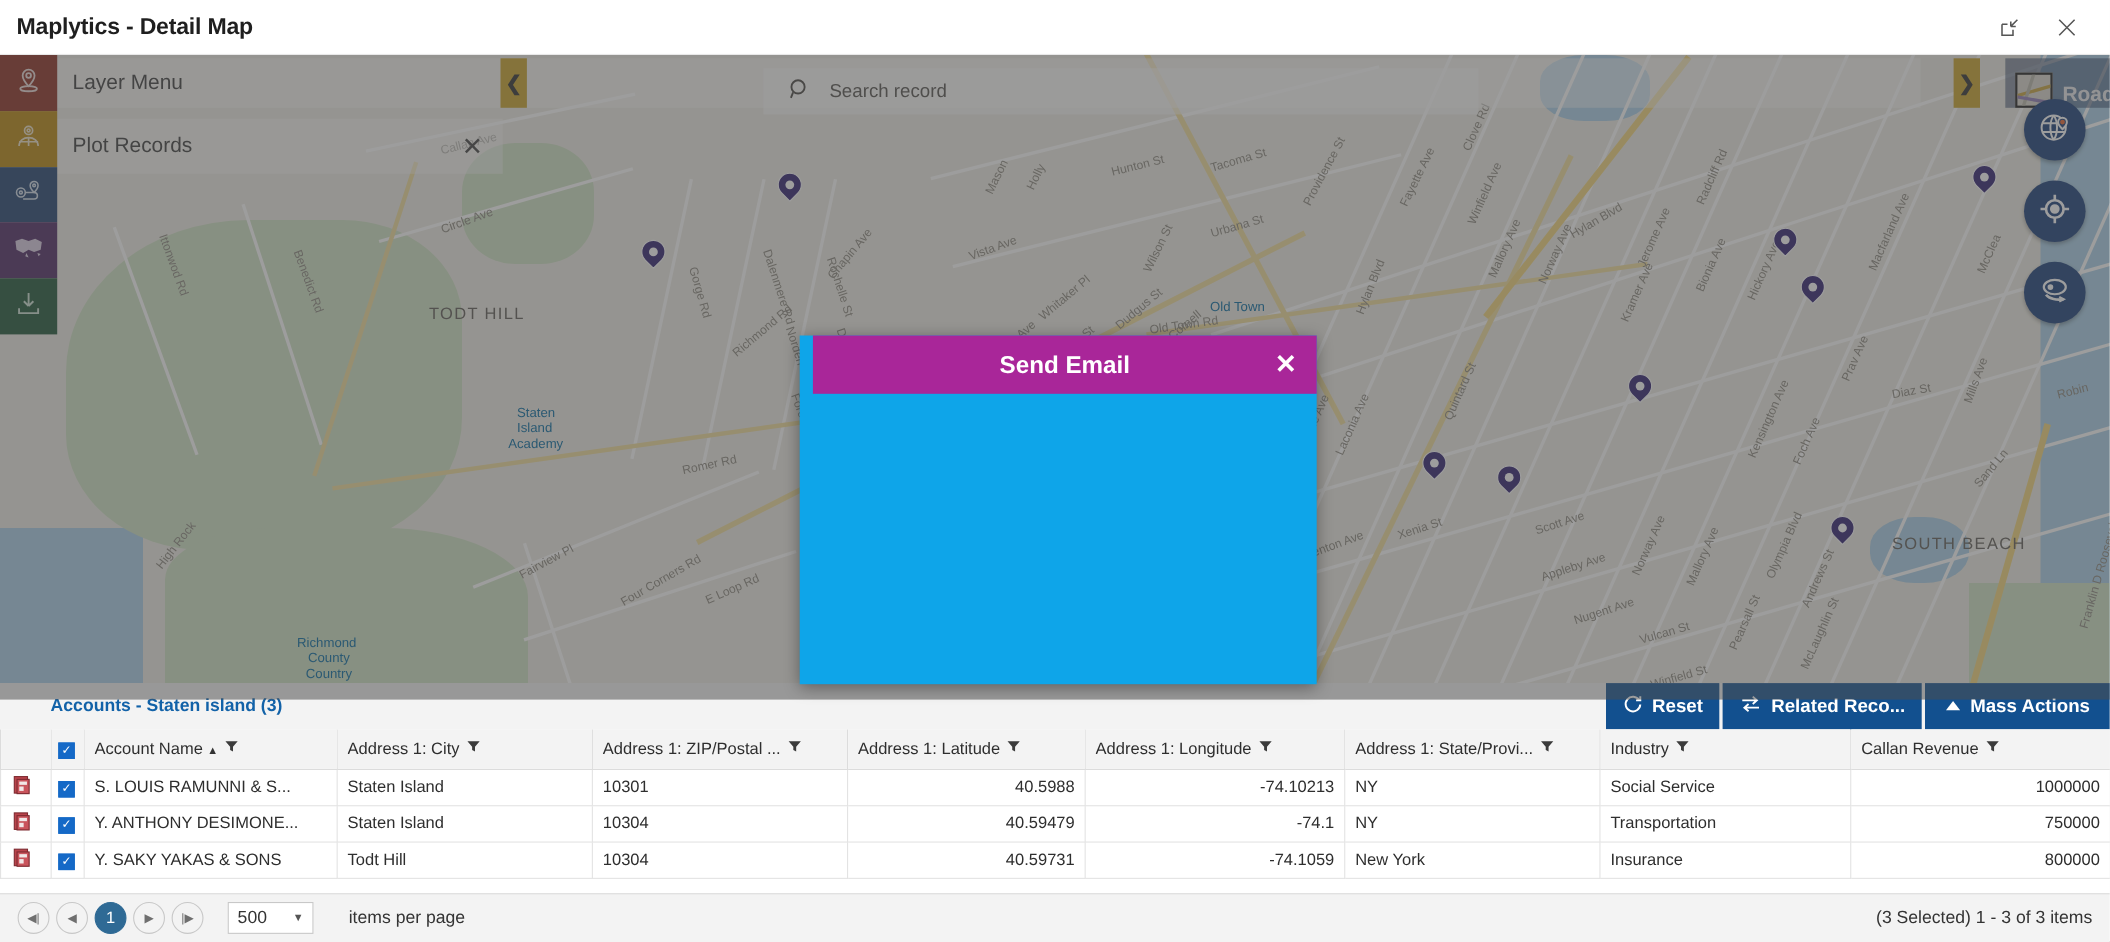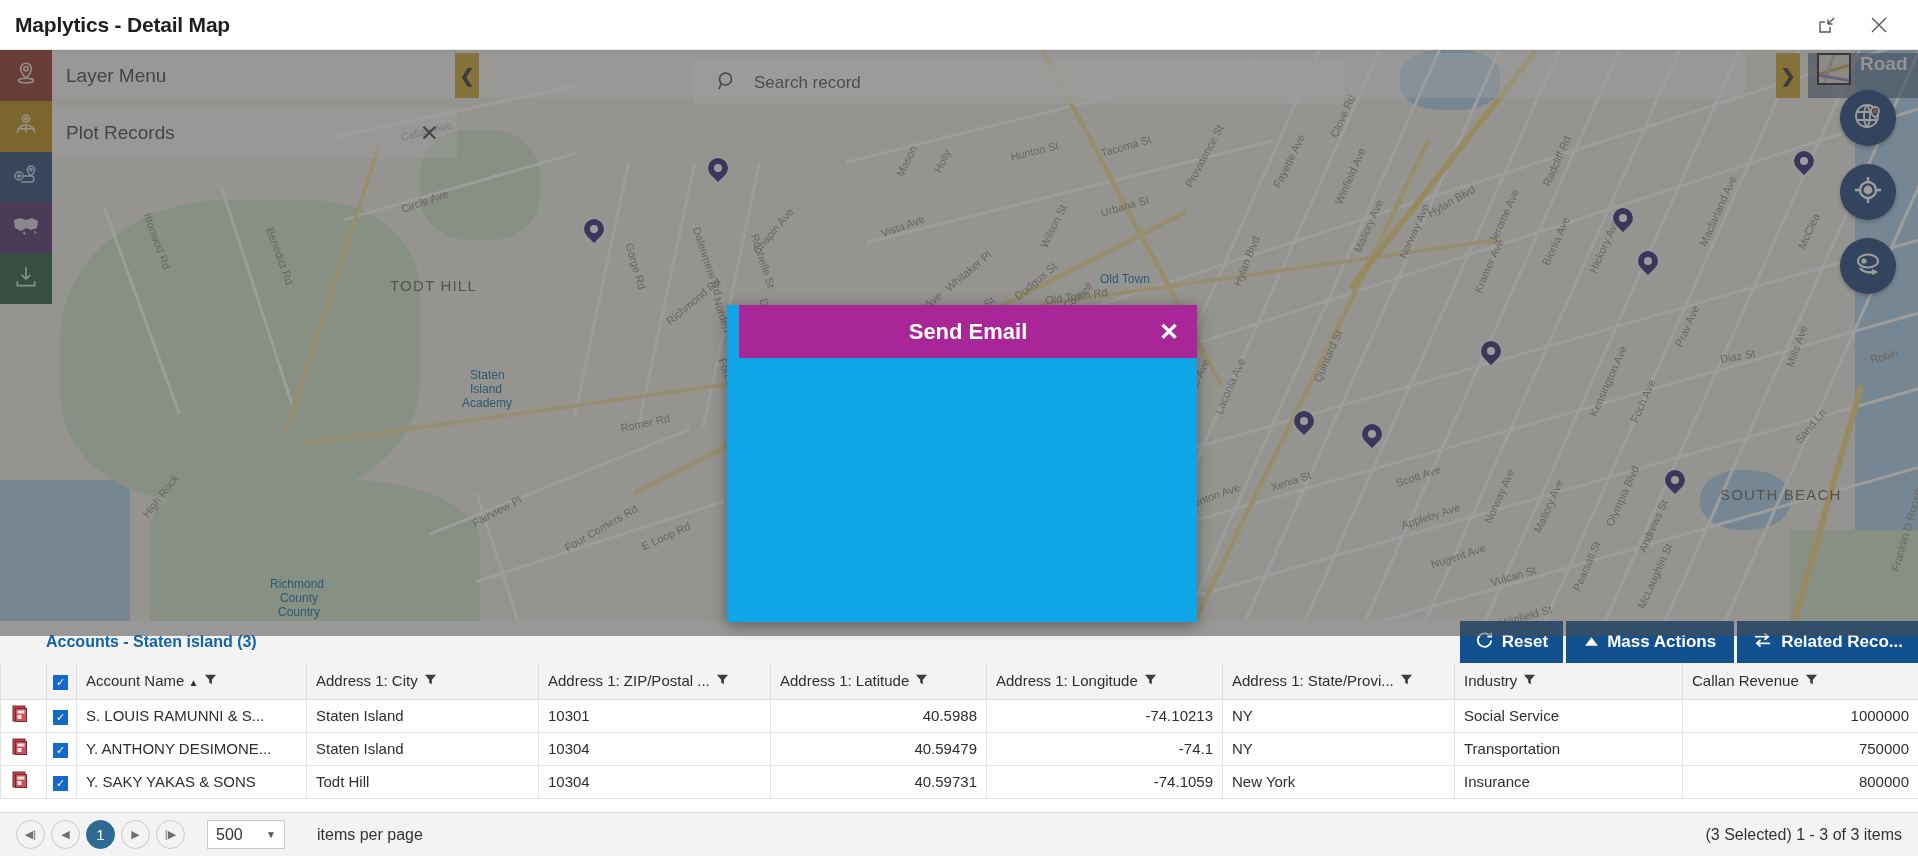--- a/index.html
+++ b/index.html
@@ -102,23 +102,23 @@
   
   .searchbox {
     position: absolute; left: 694px; top: 62px; width: 650px; height: 42px;
     background: rgba(255,255,255,0.55); z-index: 5;
     display: flex; align-items: center; gap: 16px; padding-left: 22px;
   }
   .searchbox .ph { font-size: 17px; color: #52504c; }
 
   
   .basemap {
-    position: absolute; right: 0; top: 53px; width: 110px; height: 45px;
+    position: absolute; right: 0; top: 53px; width: 95px; height: 45px;
     background: rgba(40,60,95,0.55); z-index: 6;
-    display: flex; align-items: flex-start; gap: 9px; padding-left: 9px;
+    display: flex; align-items: flex-end; gap: 9px; padding-left: 9px;
   }
   .basemap-thumb {
     width: 34px; height: 32px; border: 2px solid #1c1c1c; background: #d9d6cc;
     position: relative; overflow: hidden; flex: none;
   }
   .basemap-thumb .l1 { position:absolute; left:-4px; top:12px; width:46px; height:3px; background:#c8a33a; transform: rotate(-16deg); }
   .basemap-thumb .l2 { position:absolute; left:8px; top:-6px; width:3px; height:44px; background:#b9b5a8; transform: rotate(18deg); }
   .basemap-thumb .l3 { position:absolute; left:-4px; top:22px; width:46px; height:3px; background:#8e7bb5; transform: rotate(10deg); }
   .basemap .lbl { font-size: 19px; font-weight: bold; color: #e9e9ec; }
 
@@ -572,36 +572,36 @@
       <div class="toolbar-btns">
         <div class="tb-btn">
           <span>
             <svg width="19" height="19" viewBox="0 0 20 20" fill="none" stroke="#fff" stroke-width="1.9">
               <path d="M16 7A7 7 0 1 0 17 11"></path>
                 <path d="M17 3v4h-4"></path>
             </svg>
           </span>
           <span>Reset</span>
         </div>
-        <div class="tb-btn" style="padding:0 18px;">
-          <span>
-            <svg width="15" height="11" viewBox="0 0 14 10">
-                <path d="M7 1 L13 9 L1 9 Z" fill="#fff"></path>
-              </svg>
-          </span>
-          <span>Mass Actions</span>
-        </div>
         <div class="tb-btn">
           <span>
             <svg width="21" height="19" viewBox="0 0 22 20" fill="none" stroke="#fff" stroke-width="1.8">
               <path d="M3 7h14M13 3.5 17 7l-4 3.5"></path>
               <path d="M19 14H5M9 10.5 5 14l4 3.5"></path>
             </svg>
           </span>
           <span>Related Reco...</span>
+        </div>
+        <div class="tb-btn" style="padding:0 18px;">
+          <span>
+            <svg width="15" height="11" viewBox="0 0 14 10">
+                <path d="M7 1 L13 9 L1 9 Z" fill="#fff"></path>
+              </svg>
+          </span>
+          <span>Mass Actions</span>
         </div>
       </div>
     </div>
 
     <table class="grid">
       <colgroup>
         <col style="width:46px">
           <col style="width:30px">
           <col style="width:230px">
         <col style="width:232px">

